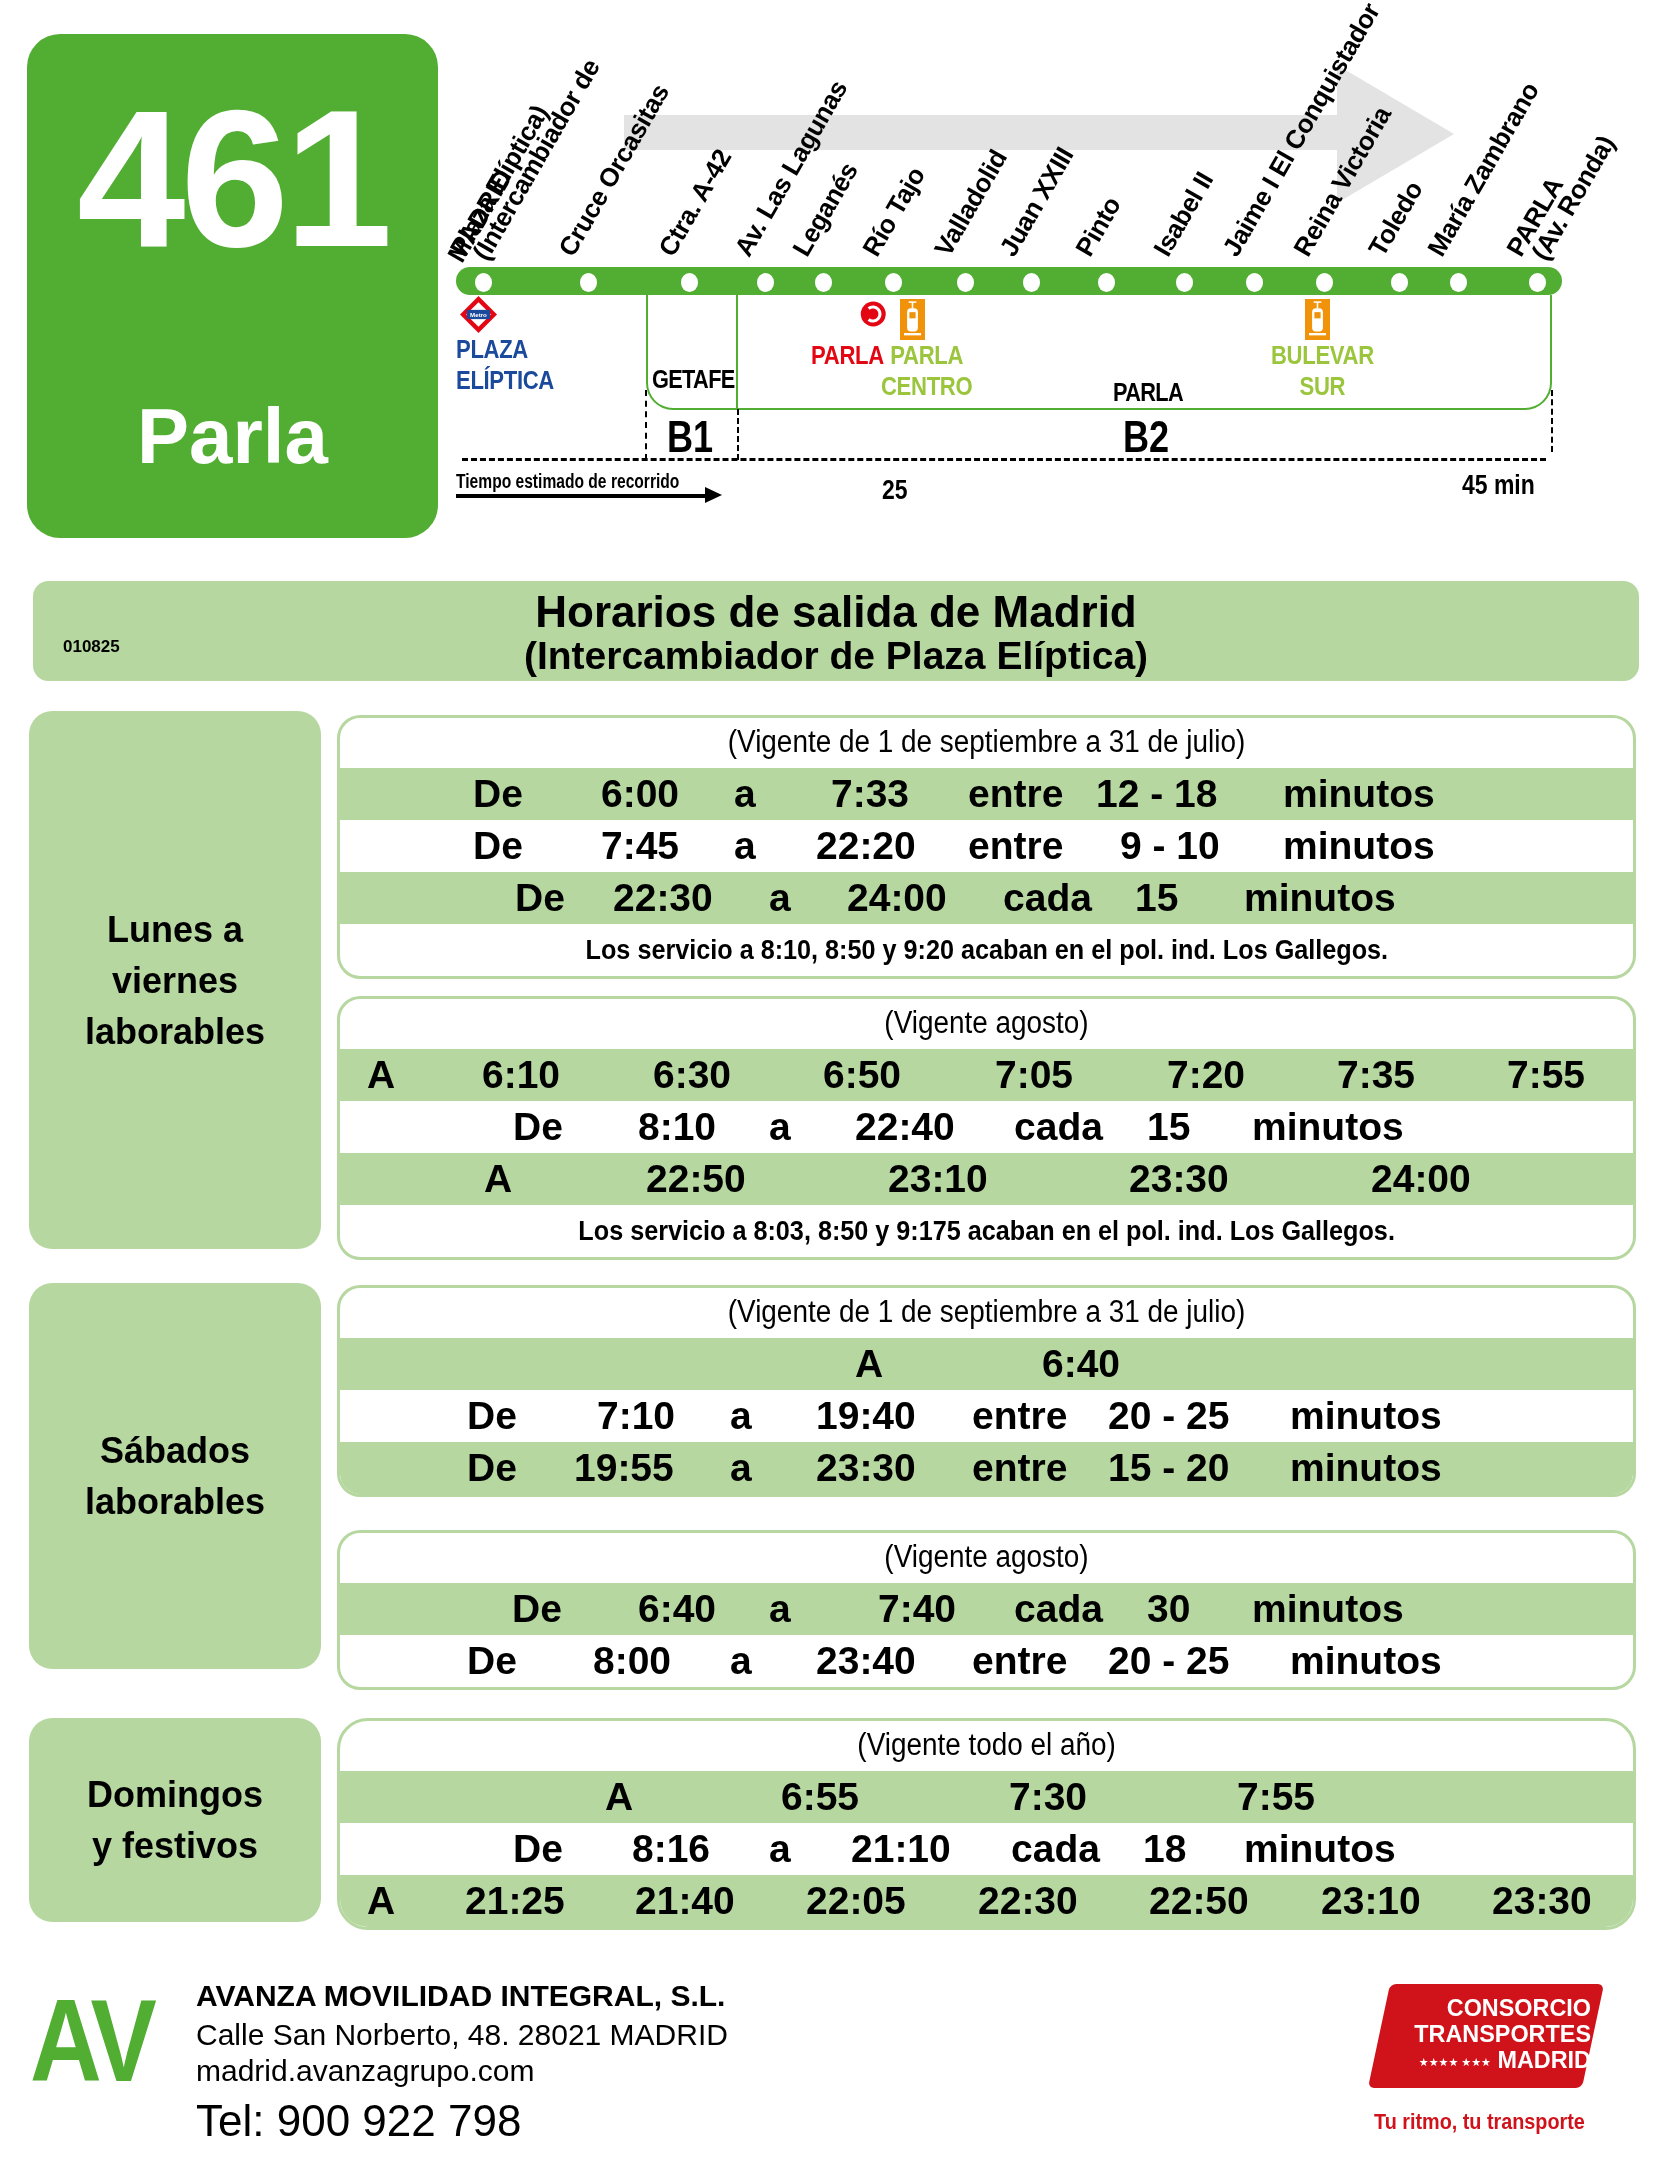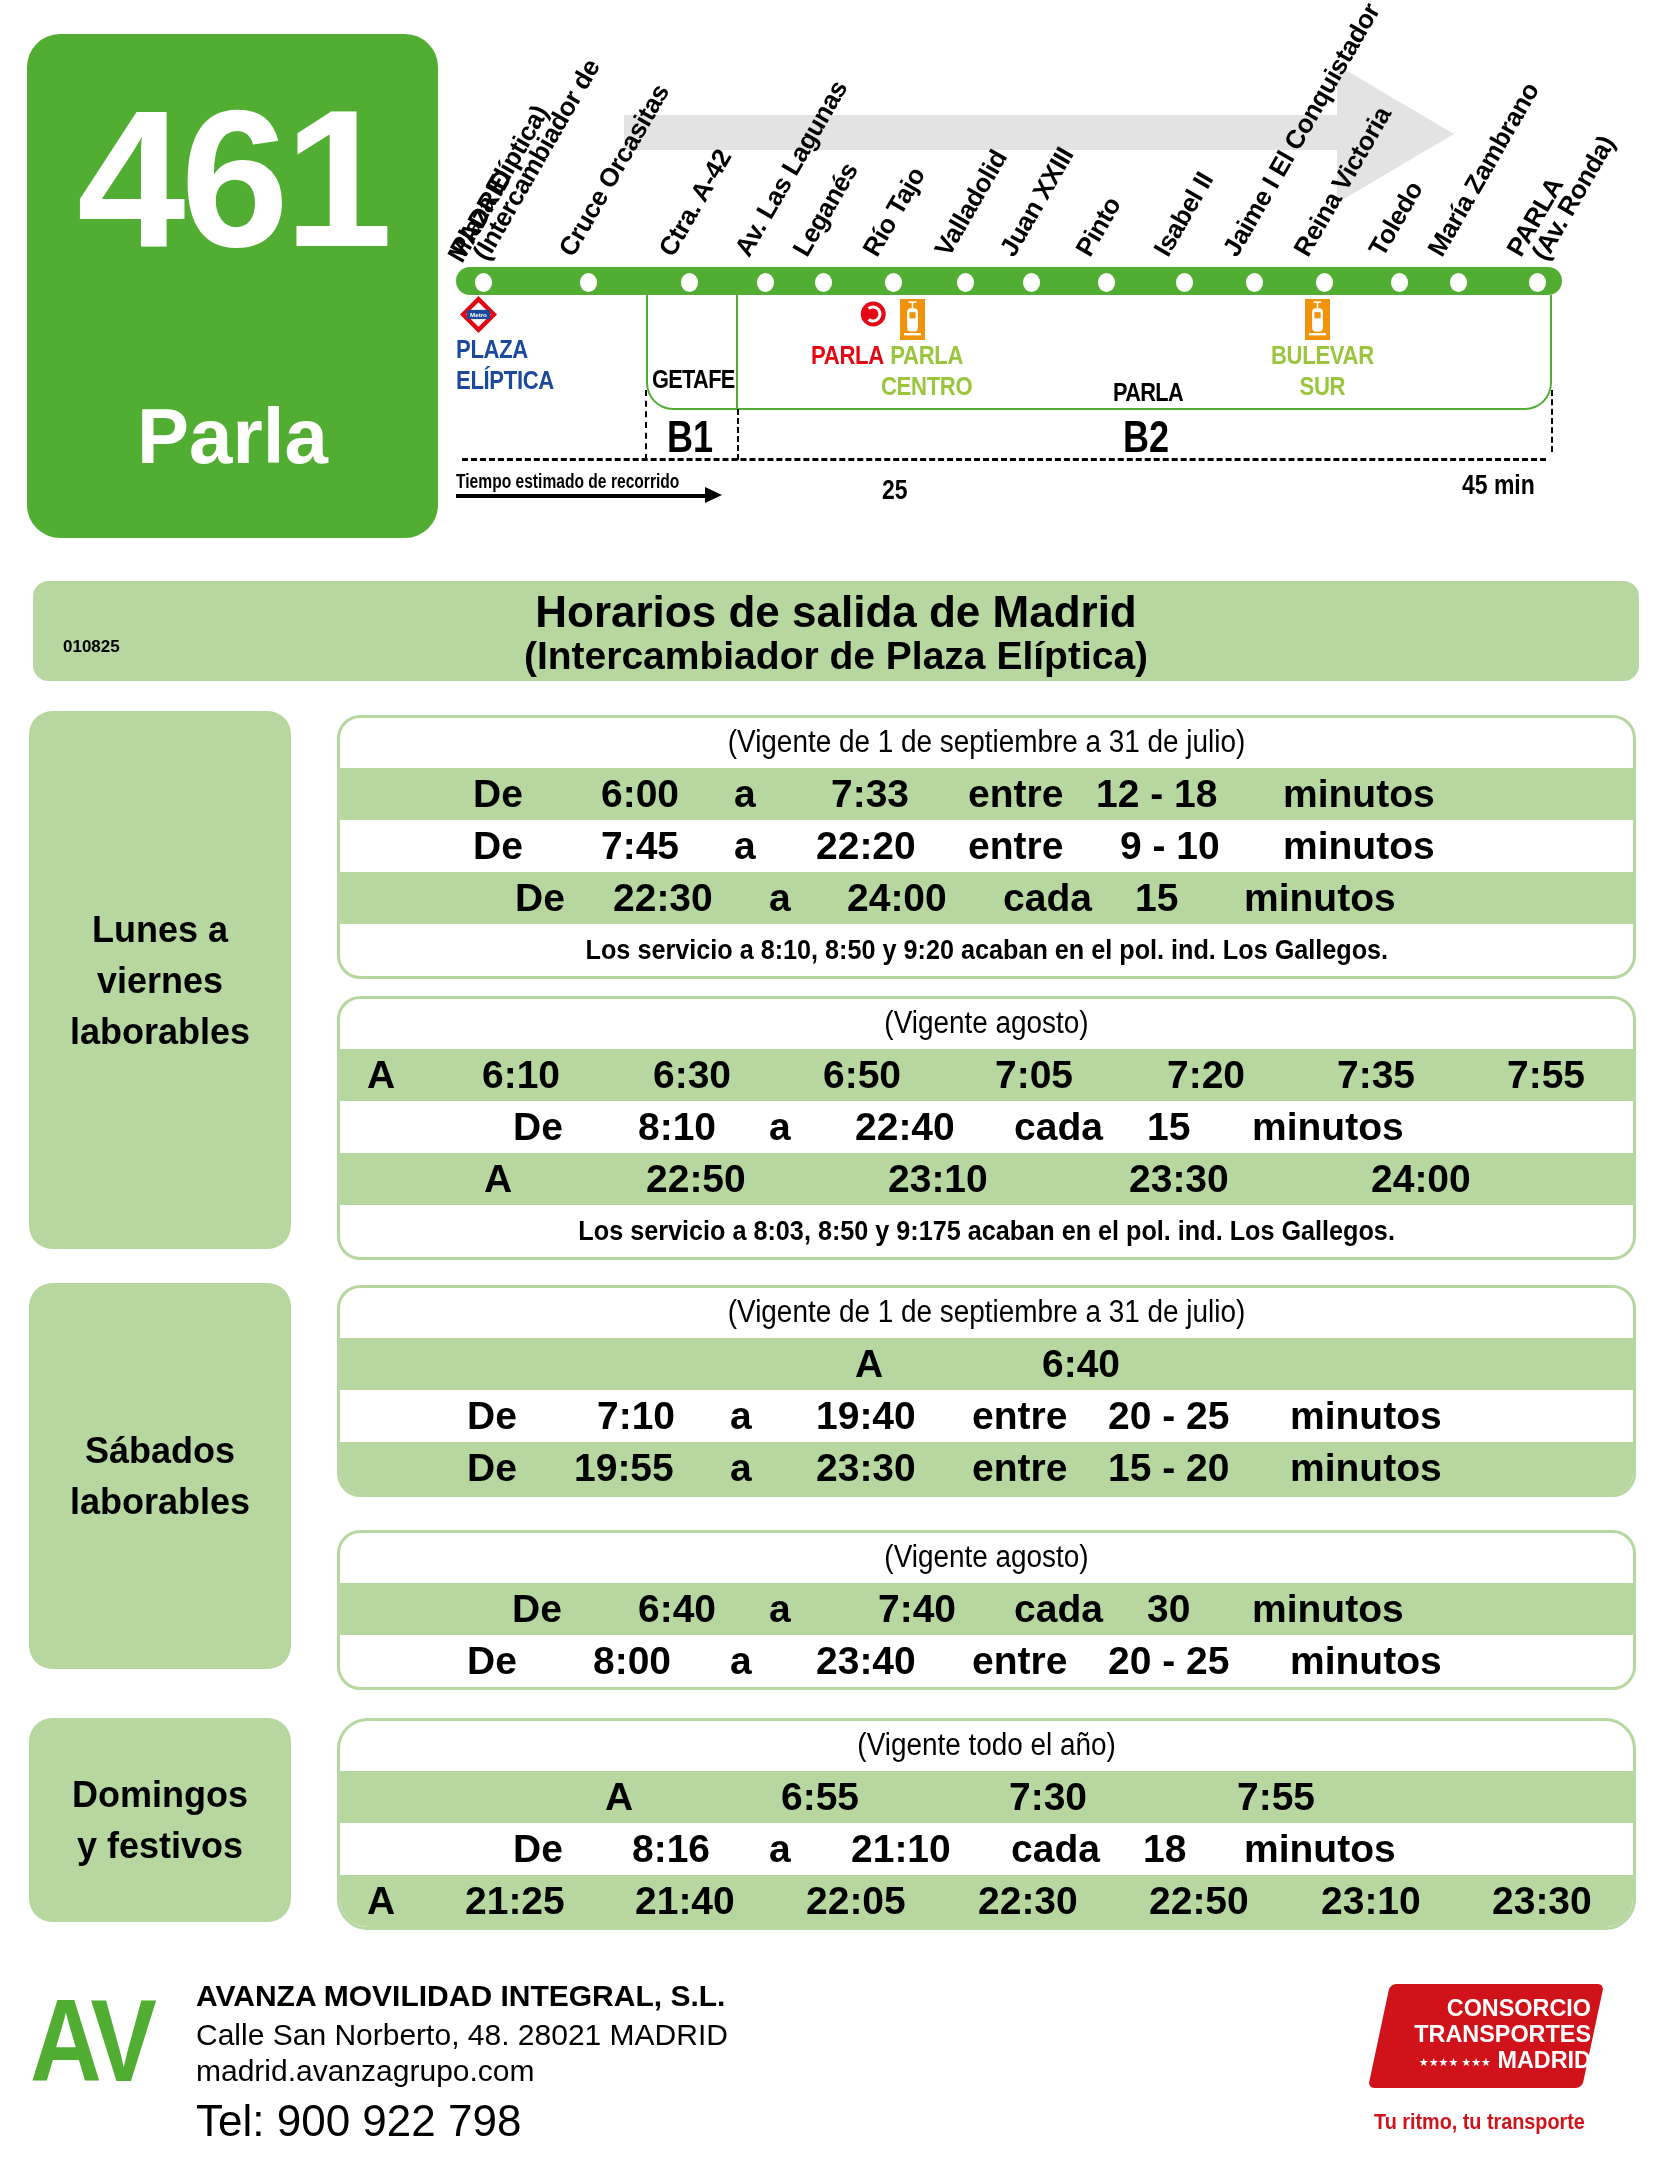--- a/index.html
+++ b/index.html
@@ -41,21 +41,21 @@
   .metro-logo { position: absolute; left: 460px; top: 296px; width: 37px; height: 37px; }
   .cercanias-icon { position: absolute; left: 860px; top: 299px; width: 26.5px; height: 30px; }
   .tram-icon { position: absolute; width: 25px; height: 41px; background: #f0930a; }
 
   
   .sched-header { position: absolute; left: 27px; top: 581px; width: 1606px; height: 100px; background: #b6d7a0; border-radius: 15.6px; margin-left: 6px; }
   .sched-title { position: absolute; left: 0; width: 100%; text-align: center; font-weight: bold; font-size: 44px; line-height: 1; }
   .sched-code { position: absolute; left: 30px; top: 56px; font-weight: bold; font-size: 17px; }
 
   
-  .day-box { position: absolute; left: 29px; width: 262px; background: #b6d7a0; border-radius: 23.4px; display: flex; align-items: center; justify-content: center; text-align: center; font-weight: bold; font-size: 36px; line-height: 51px; }
+  .day-box { position: absolute; left: 29px; width: 292px; background: #b6d7a0; border-radius: 23.4px; display: flex; align-items: center; justify-content: center; text-align: center; font-weight: bold; font-size: 36px; line-height: 51px; }
 
   
   .sched-table { position: absolute; left: 337px; width: 1299px; border: 3.1px solid #b6d7a0; border-radius: 23.4px; overflow: hidden; background: #fff; }
   .row { position: relative; height: 52px; font-weight: bold; font-size: 39px; line-height: 52px; }
   .row.green { background: #b6d7a0; }
   .row.caption { font-weight: normal; font-size: 31px; text-align: center; line-height: 48px; height: 50px; }
   .row.note { font-size: 28px; text-align: center; }
   .row span { position: absolute; top: 0; white-space: nowrap; }
   .cap-text, .note-text { display: inline-block; transform: scaleX(0.9); }
 

